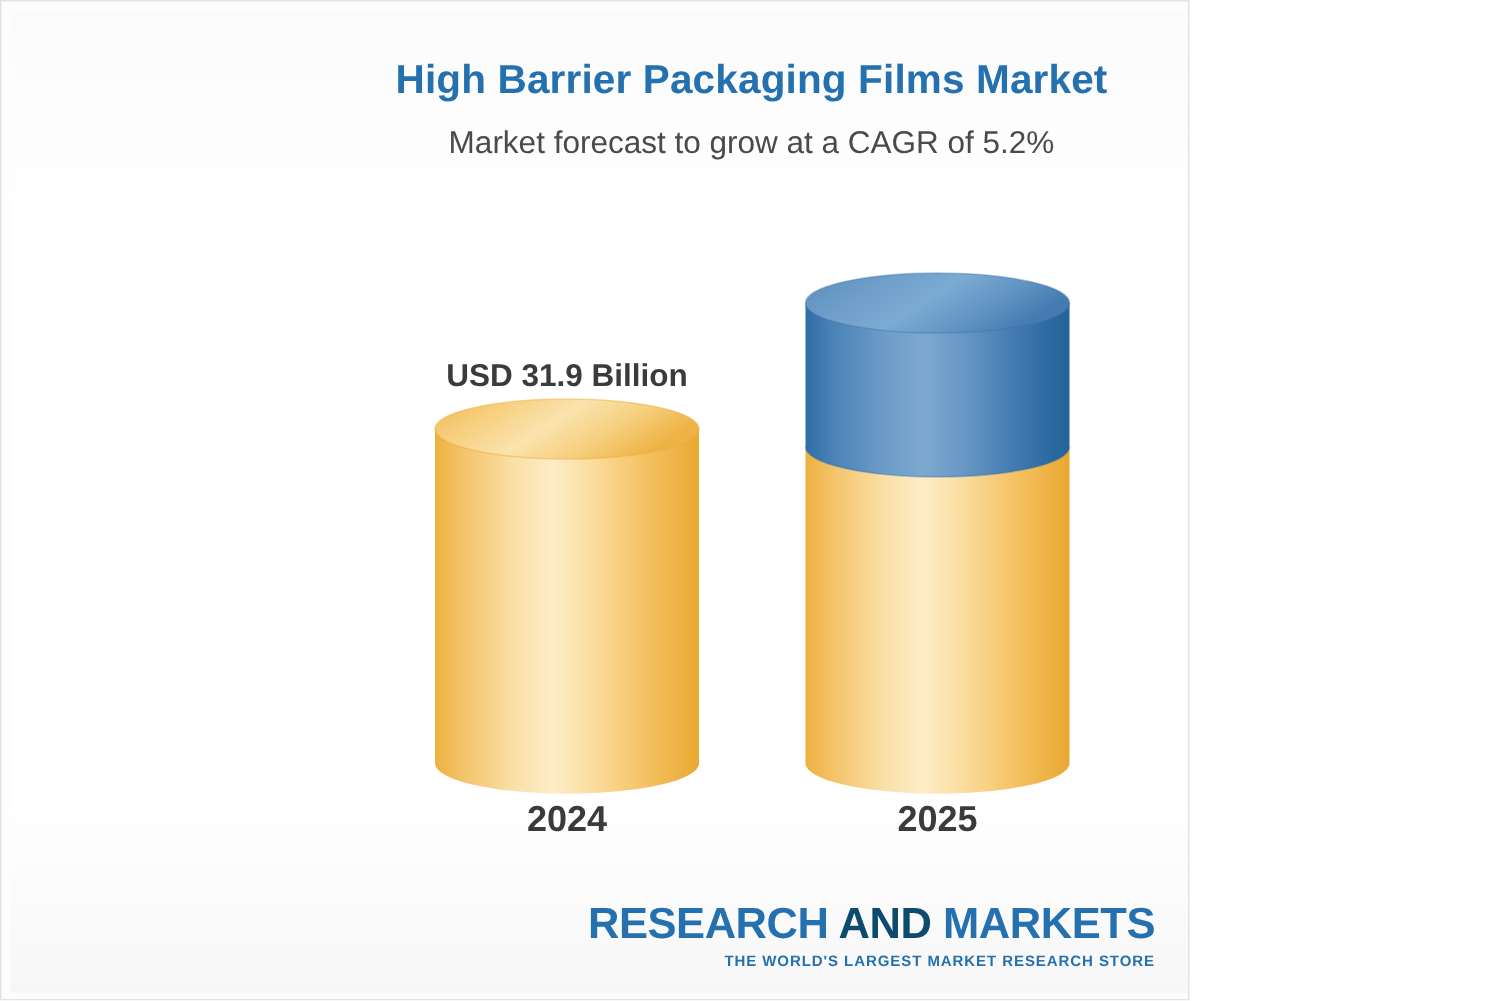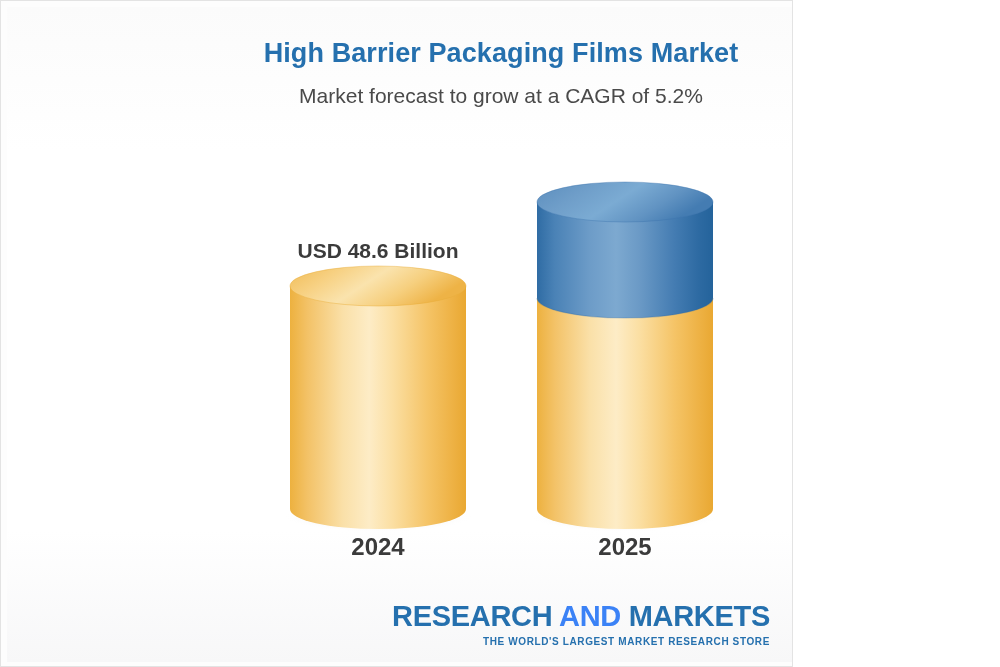--- a/index.html
+++ b/index.html
@@ -95,21 +95,21 @@
     text-align: right;
     line-height: 1;
   }
   #logo-main {
     font-size: 29px;
     font-weight: bold;
     letter-spacing: -0.3px;
     white-space: nowrap;
   }
   .logo-blue { color: #2570ae; }
-  .logo-gold { color: #3b82f6; text-align: right; }
+  .logo-gold { color: #0c4a6e; text-align: right; }
   #logo-tagline {
     margin-top: 6px;
     font-size: 10px;
     font-weight: bold;
     color: #2570ae;
     letter-spacing: 0.62px;
     white-space: nowrap;
   }
 </style>
 </head>
@@ -197,21 +197,21 @@
                L 712,201 Z" fill="url(#gradBlueBody)"></path>
 
       <ellipse cx="624" cy="201" rx="88" ry="20" fill="url(#gradBlueCap)"></ellipse>
 
       <ellipse cx="624" cy="201" rx="88" ry="20" fill="none" stroke="#3d74ac" stroke-opacity="0.40" stroke-width="1"></ellipse>
 
       <path d="M 536,297 A 88,20 0 0 0 712,297" fill="none" stroke="#356da4" stroke-opacity="0.30" stroke-width="1.2"></path>
     </g>
   </svg>
 
-  <div class="value-label" style="left:277px; top:238px; width:200px;">USD 48.6 Billion</div>
+  <div class="value-label" style="left:277px; top:238px; width:200px;">USD 31.9 Billion</div>
 
 
   <div class="cat-label" style="left:277px; top:532px; width:200px;">2024</div>
 
   <div class="cat-label" style="left:524px; top:532px; width:200px;">2025</div>
 
 
   <div id="logo">
     <div id="logo-main"><span class="logo-blue">RESEARCH </span><span class="logo-gold">AND</span><span class="logo-blue"> MARKETS</span></div>
     <div id="logo-tagline">THE WORLD'S LARGEST MARKET RESEARCH STORE</div>

